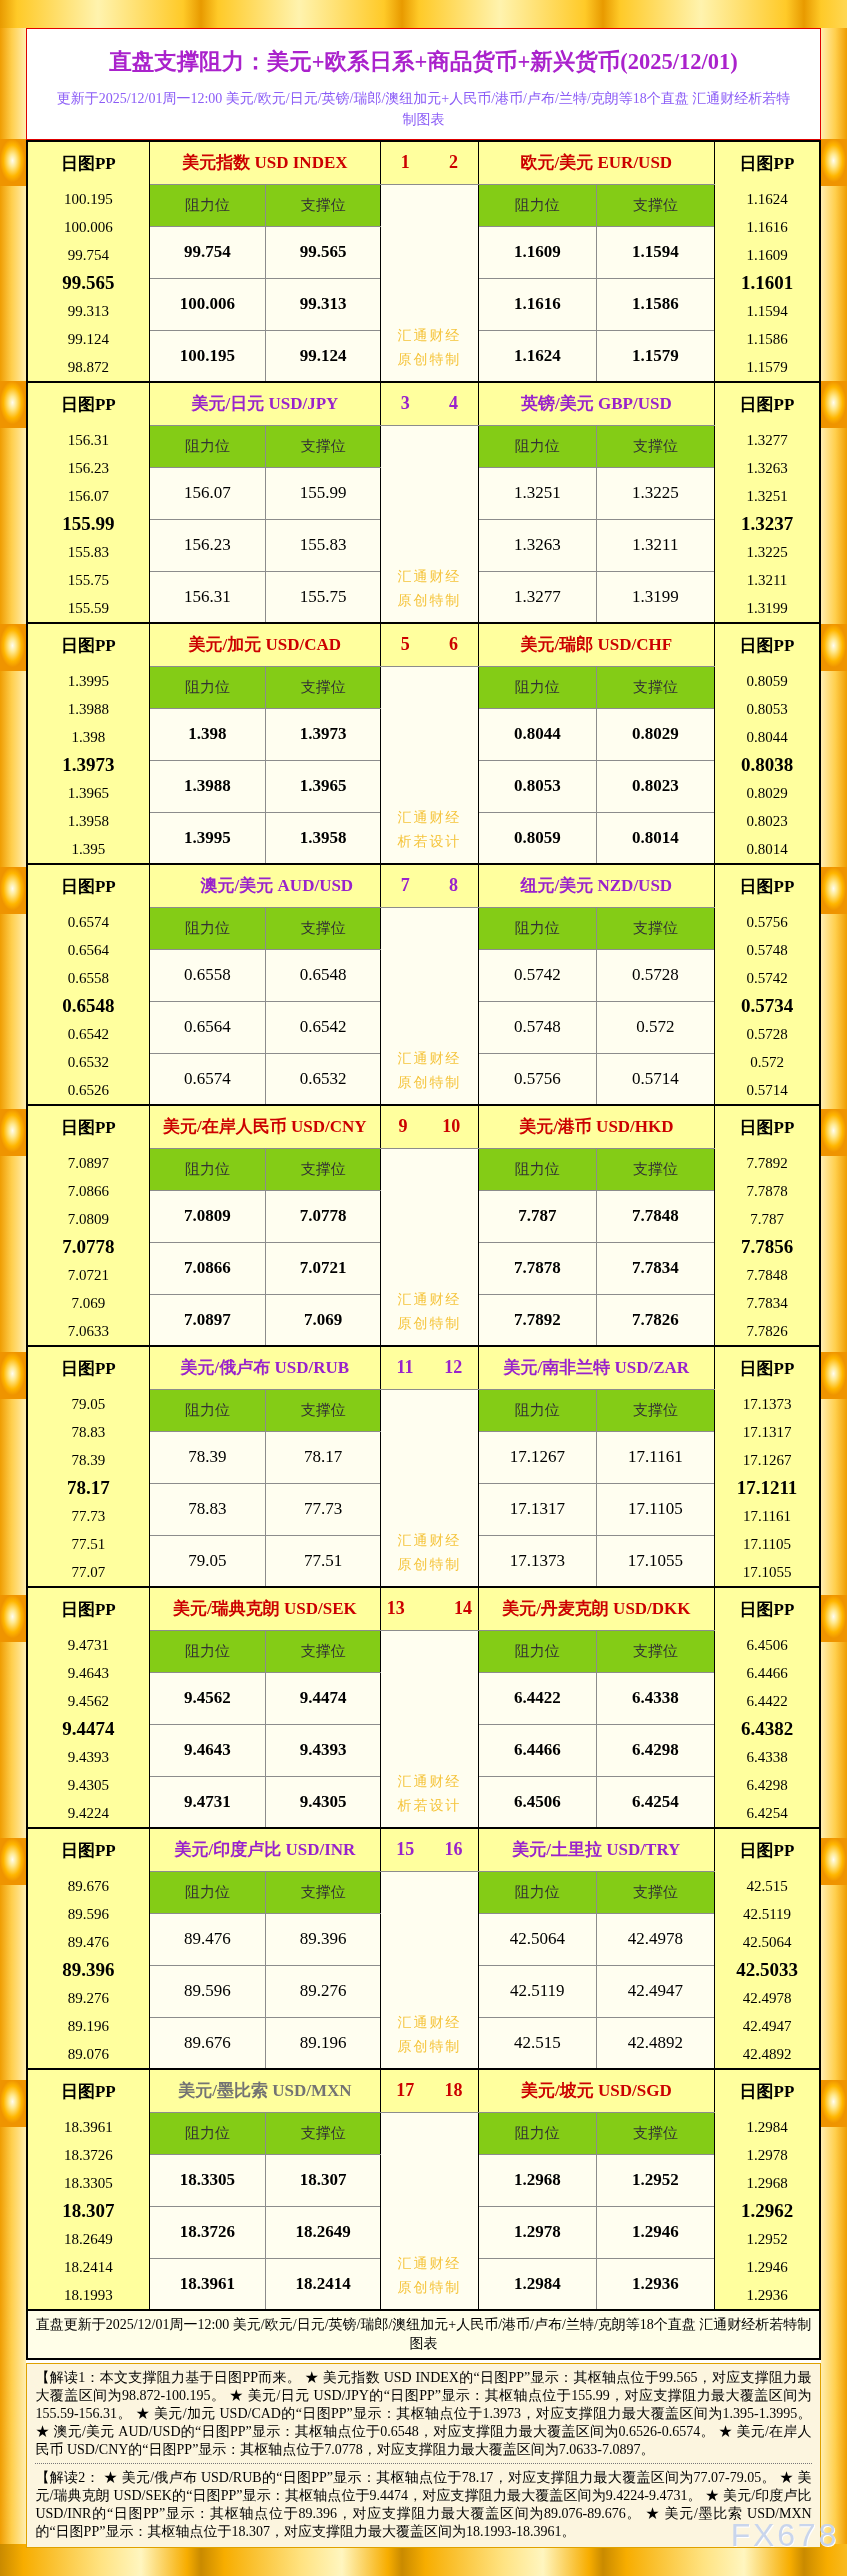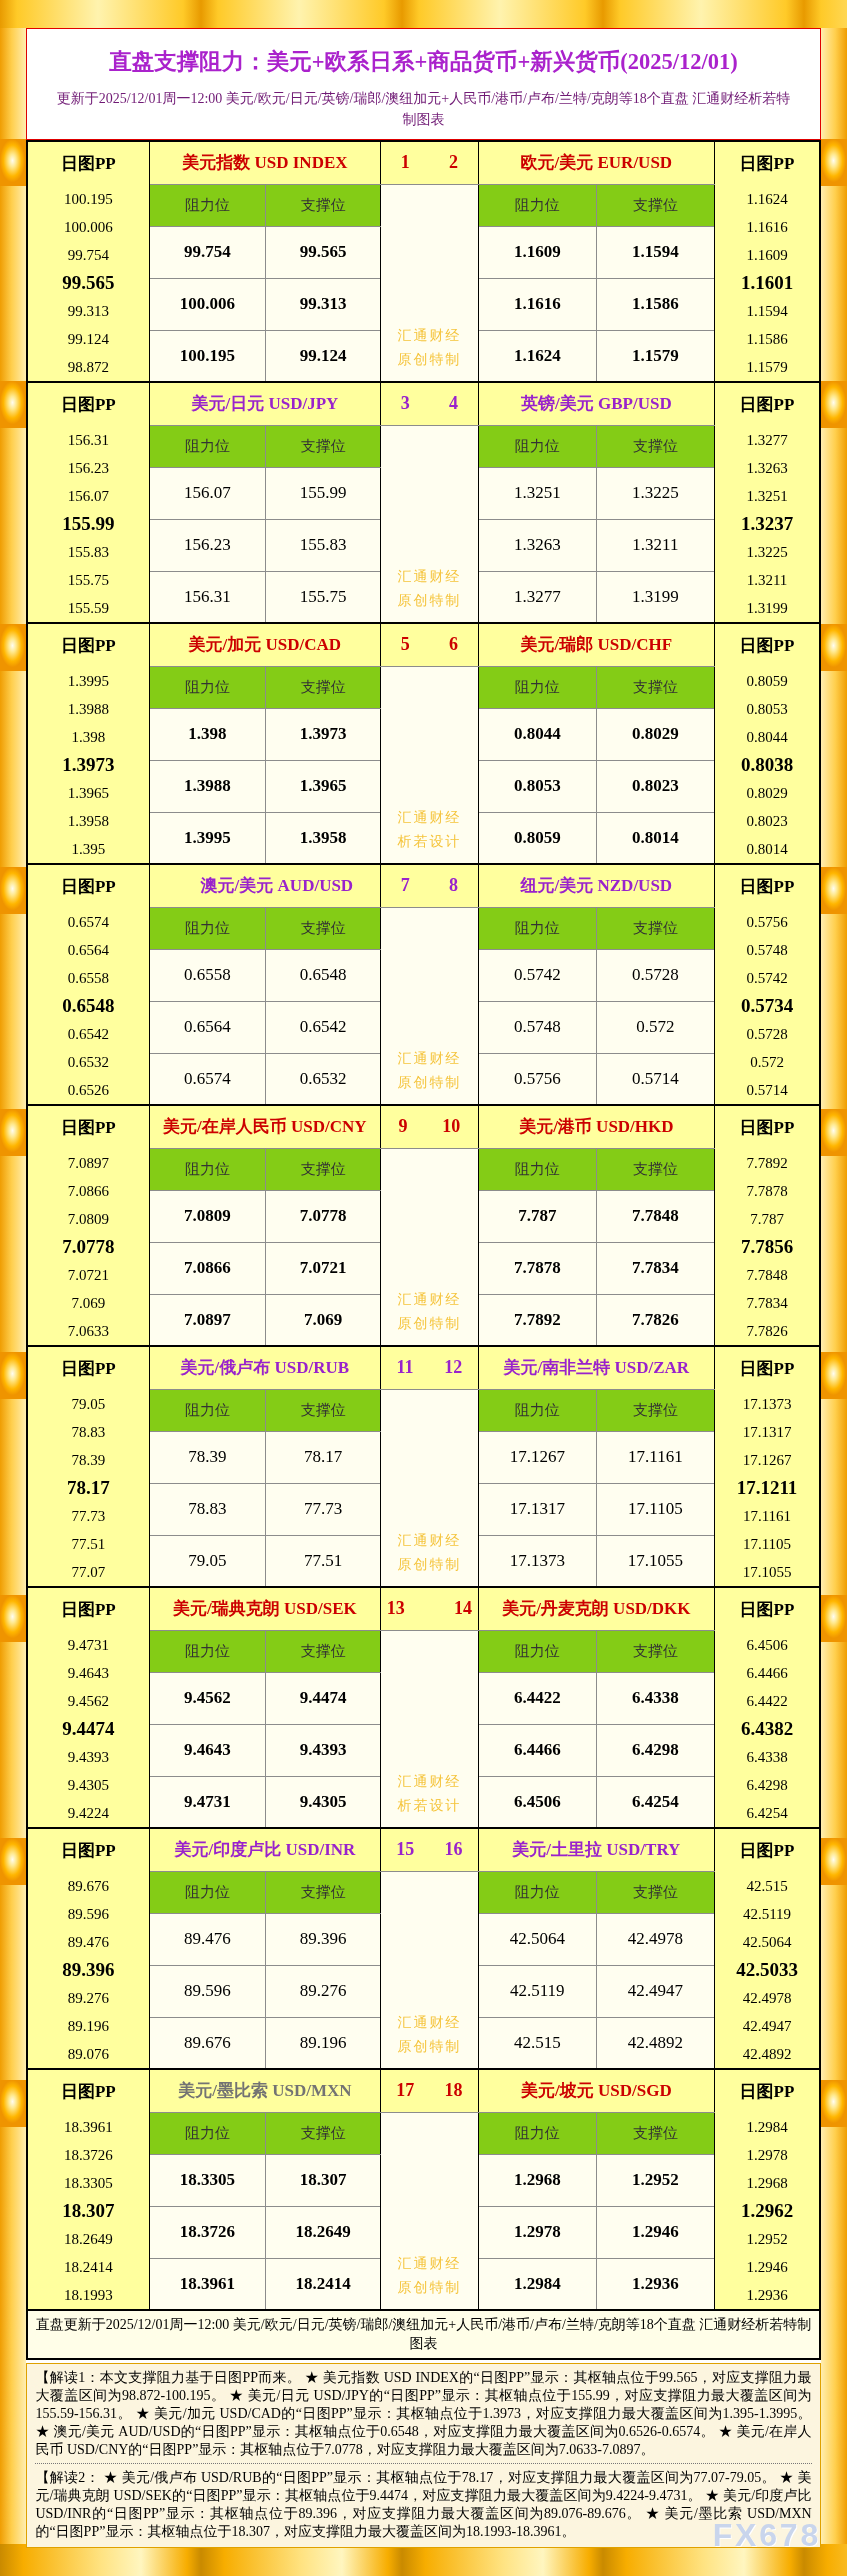--- a/index.html
+++ b/index.html
@@ -16,21 +16,21 @@
     background:linear-gradient(90deg,#ef9d02 0%,#ffcf4d 45%,#ffeeb0 100%);}
   .frame-right{position:absolute;right:0;top:28px;width:26px;height:2516px;
     background:linear-gradient(270deg,#ef9d02 0%,#ffcf4d 45%,#ffeeb0 100%);}
   .gem{position:absolute;width:26px;height:47px;
     background:radial-gradient(closest-side at 48% 46%,#fffdf2 0%,#ffe98e 30%,#ffb600 72%,#ef9400 100%);}
   
   .content{position:relative;padding-top:28px;z-index:1;}
   .header-box{margin:0 26px;height:112px;box-sizing:border-box;border:0.9px solid #e00000;background:#ffffff;
     display:flex;flex-direction:column;justify-content:center;}
   .main-title{text-align:center;font-weight:bold;font-size:22.5px;letter-spacing:0px;margin-top:8px;}
-  .sub-title{text-align:center;font-size:14px;line-height:1.45;margin-top:12px;padding:0 23px;color:#701a75;}
+  .sub-title{text-align:center;font-size:14px;line-height:1.45;margin-top:12px;padding:0 23px;color:#8b5cf6;}
   
   table.sr{border-collapse:collapse;table-layout:fixed;width:795px;margin:0 26px;border:2.8px solid #000;background:#fffef0;}
   table.sr td{border:0.9px solid #8c8c8c;text-align:center;padding:0;overflow:hidden;}
   td.bt{border-top:2.8px solid #000 !important;}
   td.vr{border-right:1.9px solid #000 !important;}
   td.vl{border-left:1.9px solid #000 !important;}
   tr.rA{height:43px;} tr.rB{height:39px;} tr.rV{height:52px;}
   td.pp-cell{background:#ffff9e;vertical-align:top;}
   .pp-head{height:43px;line-height:43px;font-weight:bold;font-size:17px;}
   .pp-v{height:28px;line-height:28px;font-size:15px;}
@@ -43,22 +43,22 @@
   tbody.bold-vals td.val{font-weight:bold;}
   td.wm-cell{background:#fffef0;vertical-align:bottom;}
   .wm{color:#f5c43c;font-size:14px;line-height:24px;letter-spacing:1.9px;padding-bottom:9.4px;}
   
   .footer-bar{margin:0 26px;box-sizing:border-box;border:2.8px solid #000;border-top:0;background:#fffee8;
     min-height:44px;display:flex;align-items:flex-start;justify-content:center;text-align:center;
     font-size:14px;line-height:1.4;padding:3.7px 7.5px;}
   .analysis-box{margin:3.7px 26px 0;box-sizing:border-box;height:185px;border:0.9px solid #dfa100;background:#fcf5df;
     padding:4.7px 8.4px;font-size:14px;line-height:1.28;text-align:justify;overflow:hidden;}
   .analysis-divider{border:0;border-top:0.9px dotted #777;margin:4.7px 0;}
-  .fx-watermark{position:absolute;right:26px;top:2517px;z-index:6;
-    font-family:"Liberation Sans","DejaVu Sans",sans-serif;font-weight:bold;font-size:32px;
+  .fx-watermark{position:absolute;right:8px;top:2517px;z-index:6;
+    font-family:"Liberation Sans","DejaVu Sans",sans-serif;font-weight:normal;font-size:32px;
     color:#c9d5ec;letter-spacing:2.8px;text-shadow:0.9px 0.9px 0 #ffffff;}
 </style>
 </head>
 <body>
 
 <div class="page" id="page">
   <div class="frame-top"></div>
   <div class="frame-left"></div>
   <div class="frame-right"></div>
   <div class="frame-bottom"></div>

